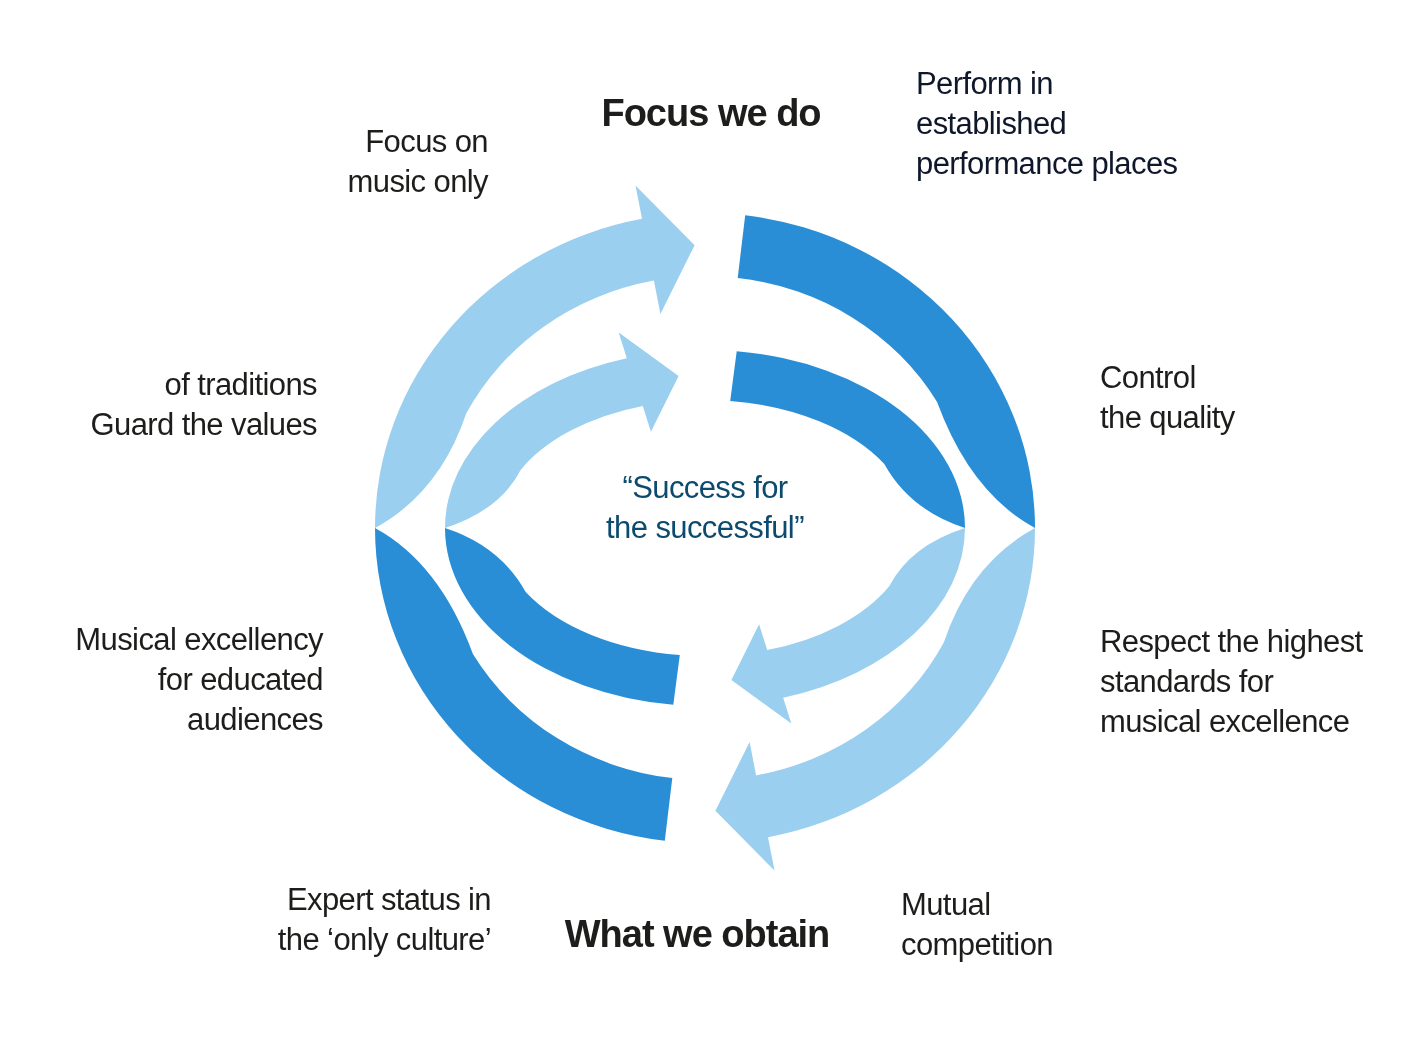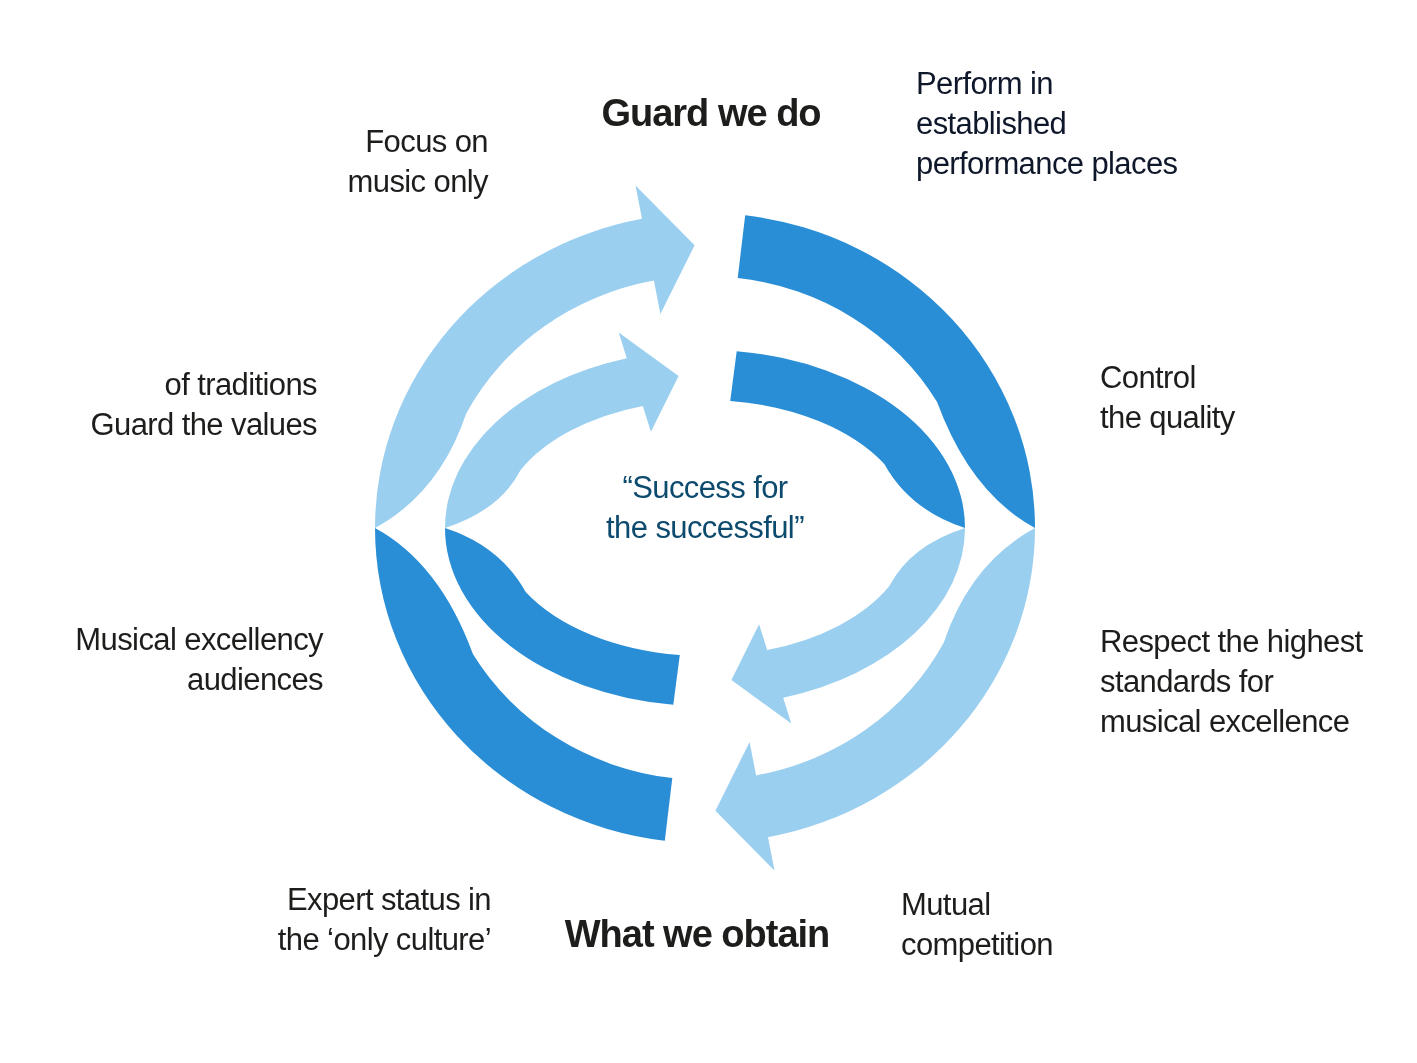--- a/index.html
+++ b/index.html
@@ -30,21 +30,21 @@
     <path id="seg-dark-right-outer" class="dark" d="M 745.2 215.3 A 330 315 0 0 1 1035.0 528.0 Q 970.4 492.9 937.1 402.0 A 268 252 0 0 0 737.7 277.9 Z" fill="#2A8ED6"></path>
     <path id="seg-dark-right-inner" class="dark" d="M 736.7 351.3 A 260 178 0 0 1 965.0 528.0 Q 910.0 510.2 884.3 464.0 A 207 128 0 0 0 730.2 401.0 Z" fill="#2A8ED6"></path>
     <path id="seg-dark-left-outer" class="dark" d="M 664.8 840.7 A 330 315 0 0 1 375.0 528.0 Q 439.6 563.1 472.9 654.0 A 268 252 0 0 0 672.3 778.1 Z" fill="#2A8ED6"></path>
     <path id="seg-dark-left-inner" class="dark" d="M 673.3 704.7 A 260 178 0 0 1 445.0 528.0 Q 500.0 545.8 525.7 592.0 A 207 128 0 0 0 679.8 655.0 Z" fill="#2A8ED6"></path>
     <path id="seg-light-top-outer" class="light" d="M 375.0 528.0 A 330 315 0 0 1 642.0 218.8 L 635.5 185.4 L 694.6 245.2 L 660.4 314.0 L 653.9 280.6 A 268 252 0 0 0 466.2 413.6 Q 439.6 492.9 375.0 528.0 Z" fill="#9BCFF0"></path>
     <path id="seg-light-top-inner" class="light" d="M 445.0 528.0 A 260 178 0 0 1 626.8 358.2 L 618.7 332.5 L 678.6 376.0 L 650.9 431.7 L 642.8 405.9 A 207 128 0 0 0 520.6 469.9 Q 500.0 510.2 445.0 528.0 Z" fill="#9BCFF0"></path>
     <path id="seg-light-bottom-outer" class="light" d="M 1035.0 528.0 A 330 315 0 0 1 768.0 837.2 L 774.5 870.6 L 715.4 810.8 L 749.6 742.0 L 756.1 775.4 A 268 252 0 0 0 943.8 642.4 Q 970.4 563.1 1035.0 528.0 Z" fill="#9BCFF0"></path>
     <path id="seg-light-bottom-inner" class="light" d="M 965.0 528.0 A 260 178 0 0 1 783.2 697.8 L 791.3 723.5 L 731.4 680.0 L 759.1 624.3 L 767.2 650.1 A 207 128 0 0 0 889.4 586.1 Q 910.0 545.8 965.0 528.0 Z" fill="#9BCFF0"></path>
   </svg>
 
-  <div class="heading" style="top: 91px; left: 561px; width: 300px; color: rgb(29, 29, 27);">Guard we do</div>
+  <div class="heading" style="top: 91px; left: 561px; width: 300px; color: rgb(29, 29, 27);">Focus we do</div>
 
   <div class="label align-right" style="top: 102px; right: 929px; color: rgb(29, 29, 27); margin-top: 20px;">
     <div>Focus on</div>
     <div>music only</div>
   </div>
 
   <div class="label" style="top: 52px; left: 916px; color: #0f172a; margin-top: 12px;">
     <div>Perform in</div>
     <div>established</div>
     <div>performance places</div>
@@ -60,20 +60,21 @@
     <div>the quality</div>
   </div>
 
   <div class="label align-center" style="top: 468px; left: 555px; width: 300px; color: #0c4a6e;">
     <div>“Success for</div>
     <div>the successful”</div>
   </div>
 
   <div class="label align-right" style="top: 620px; right: 1094px; color: rgb(29, 29, 27);">
     <div>Musical excellency</div>
+    <div>for educated</div>
     <div>audiences</div>
   </div>
 
   <div class="label" style="top: 610px; left: 1100px; color: rgb(29, 29, 27); margin-top: 12px;">
     <div>Respect the highest</div>
     <div>standards for</div>
     <div>musical excellence</div>
   </div>
 
   <div class="label align-right" style="top: 880px; right: 926px; color: rgb(29, 29, 27);">

